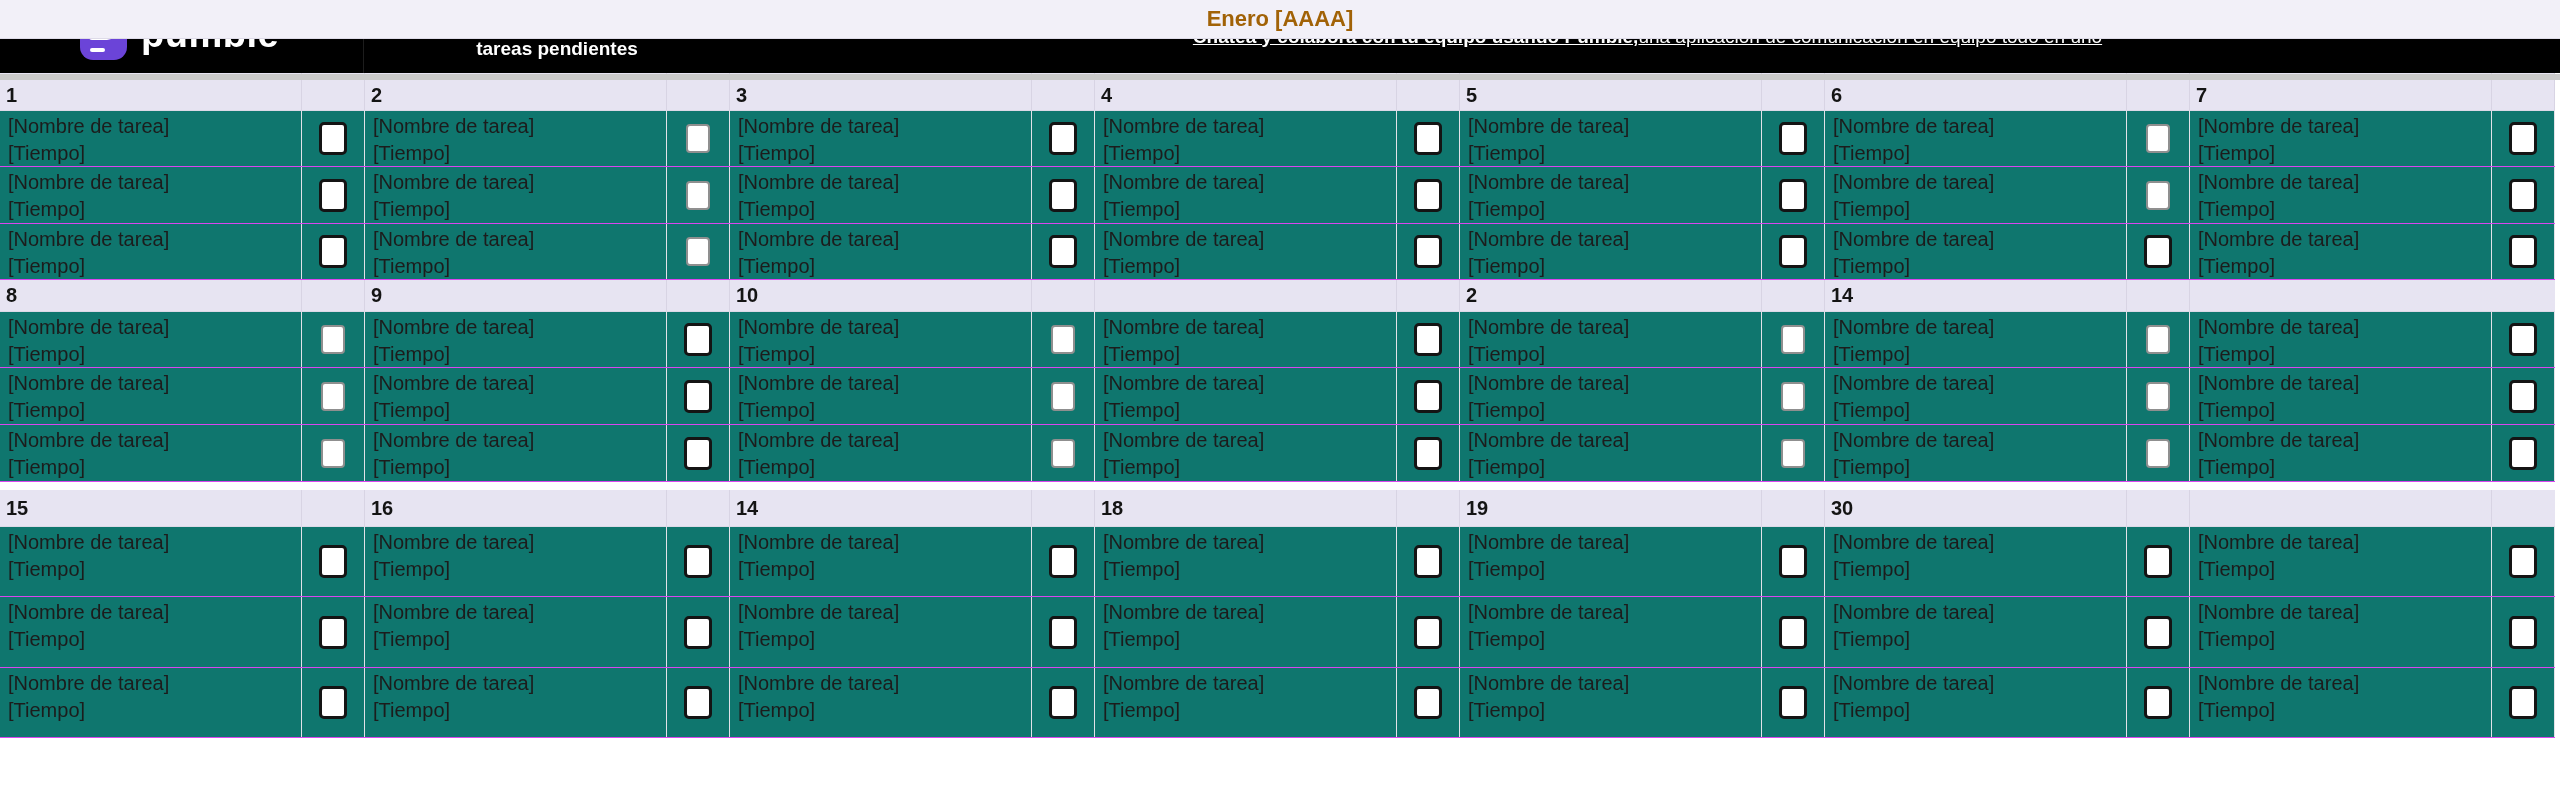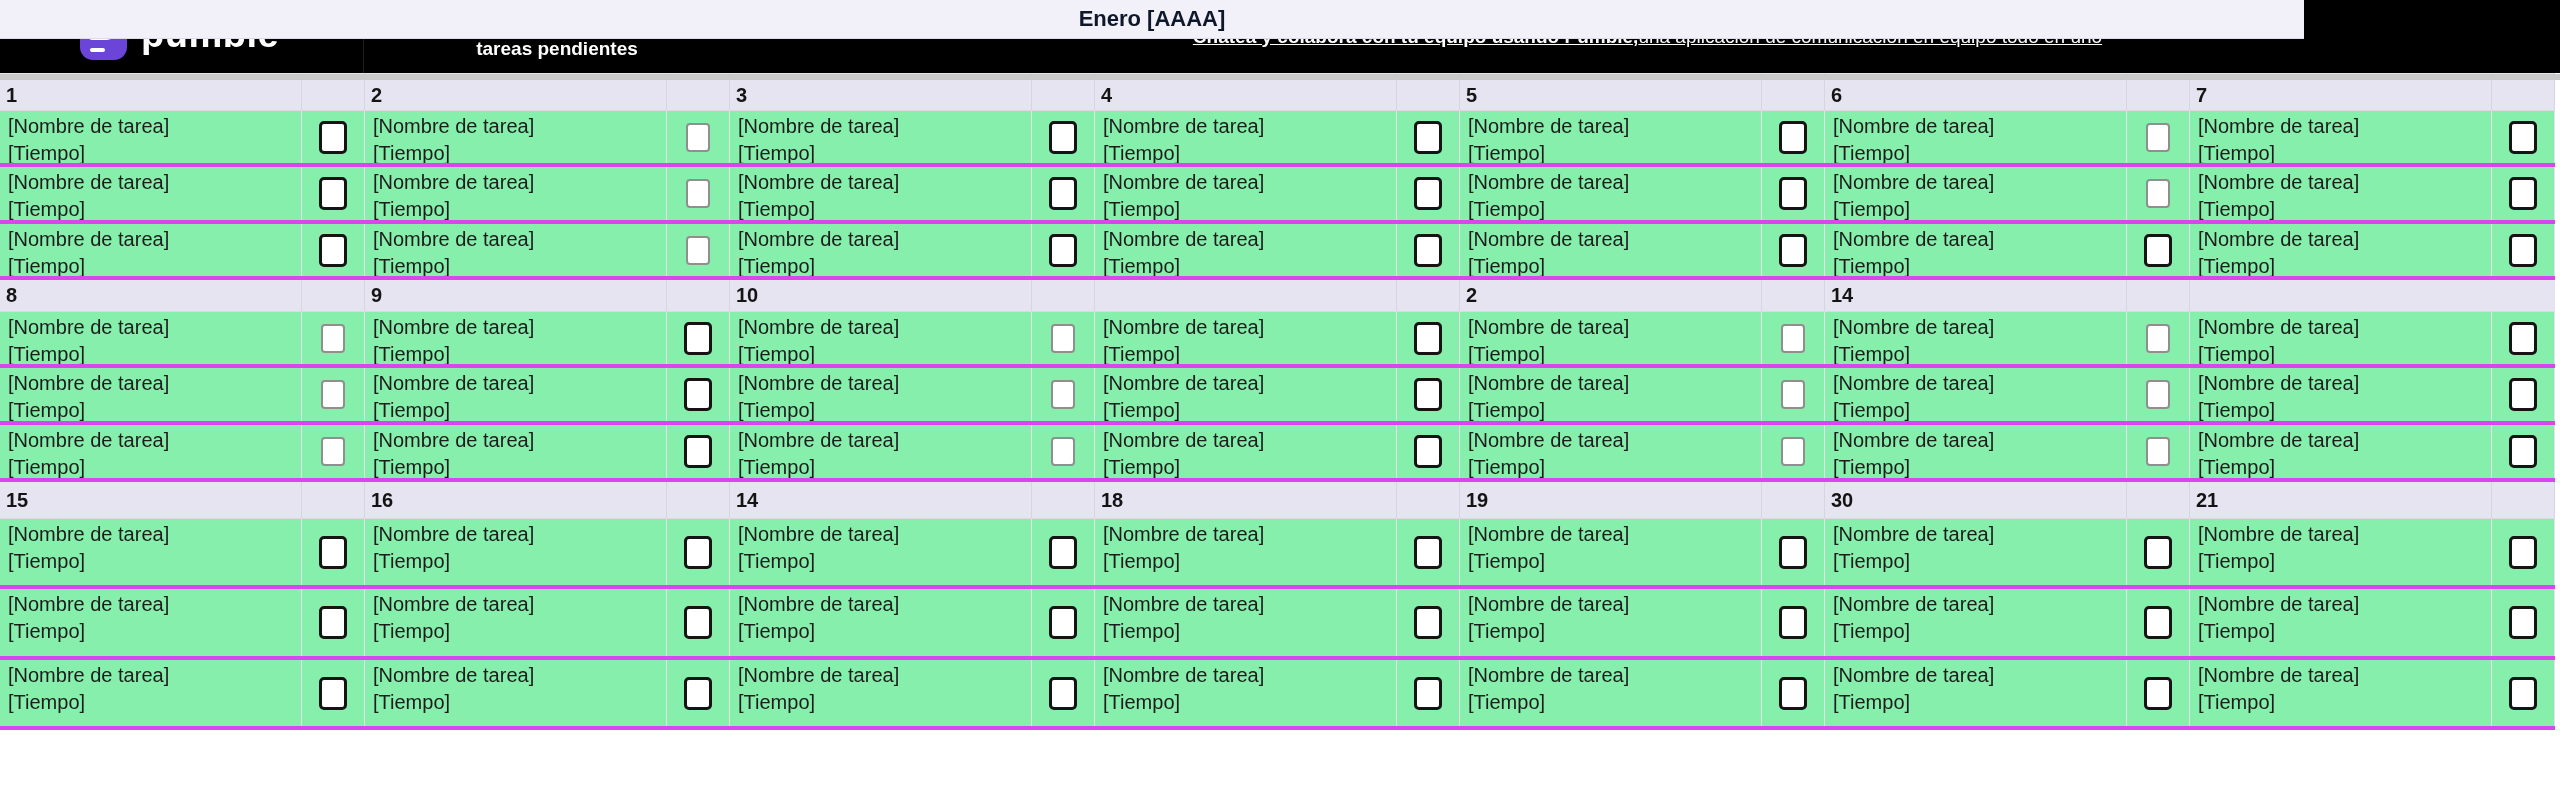--- a/index.html
+++ b/index.html
@@ -54,26 +54,26 @@
   .promo {
     position: absolute; left: 1100px; top: 0; width: 1095px; height: 73px;
     display: flex; align-items: center; justify-content: center;
     color: #fff; font-size: 19px; text-decoration: underline;
     white-space: nowrap;
   }
   .promo .bold { font-weight: 700; }
 
   
   .month-row {
-    position: relative; width: 2304px; height: 39px;
+    position: relative; width: 2560px; height: 39px;
     background: var(--month-row, #F2F0F8);
     border-bottom: 1px solid #DEDBE8;
     box-sizing: border-box;
     display: flex; align-items: center; justify-content: center;
-    font-size: 22px; font-weight: 700; color: #0f172a;
+    font-size: 22px; font-weight: 700; color: #a16207;
   }
 
   
   .grid-row {
     display: grid;
     grid-template-columns: repeat(7, 302px 63px);
     width: 2555px;
     box-sizing: border-box;
   }
   .cell { box-sizing: border-box; overflow: hidden; }
@@ -93,21 +93,21 @@
 
   .date-row { background: var(--lavender, #E7E4F2); border-bottom: 1px solid #DCD9E7; }
   .date-row .cell {
     border-right: 1px solid #D8D4E4;
     display: flex; align-items: center;
     font-size: 20px; font-weight: 700; color: #141414;
     padding-left: 6px;
   }
   .date-row .cbcell { padding-left: 0; }
 
-  .task-row { background: #86efac; border-bottom: 4px solid #d946ef; }
+  .task-row { background: #0f766e; border-bottom: 1px solid #d946ef; }
   .task-row .cell { border-right: 1px solid #E2E1E8; }
   .taskcell {
     padding: 2px 6px 0 8px;
     font-size: 20px; line-height: 27px; color: #1c1c1c;
   }
   .cbcell { display: flex; align-items: center; justify-content: center; }
 
   .checkbox { background: #fff; }
   .cb-black {
     width: 22px; height: 27px;
@@ -495,34 +495,33 @@
           <div class="checkbox cb-grey"></div>
         </div>
         <div class="cell taskcell">
           <div>[Nombre de tarea]</div>
           <div>[Tiempo]</div>
         </div>
         <div class="cell cbcell">
           <div class="checkbox cb-black"></div>
         </div>
       </div>
-      <div class="grid-row date-row" style="height: 37px;">
+      <div class="grid-row date-row" style="height: 37px; margin-top: 8px;">
         <div class="cell">15</div>
         <div class="cell cbcell"></div>
         <div class="cell">16</div>
         <div class="cell cbcell"></div>
         <div class="cell">14</div>
         <div class="cell cbcell"></div>
         <div class="cell">18</div>
         <div class="cell cbcell"></div>
         <div class="cell">19</div>
         <div class="cell cbcell"></div>
         <div class="cell">30</div>
         <div class="cell cbcell"></div>
-        <div class="cell">21</div>
         <div class="cell cbcell"></div>
       </div>
       <div class="grid-row task-row" style="height: 70px;">
         <div class="cell taskcell">
           <div>[Nombre de tarea]</div>
           <div>[Tiempo]</div>
         </div>
         <div class="cell cbcell">
           <div class="checkbox cb-black"></div>
         </div>

